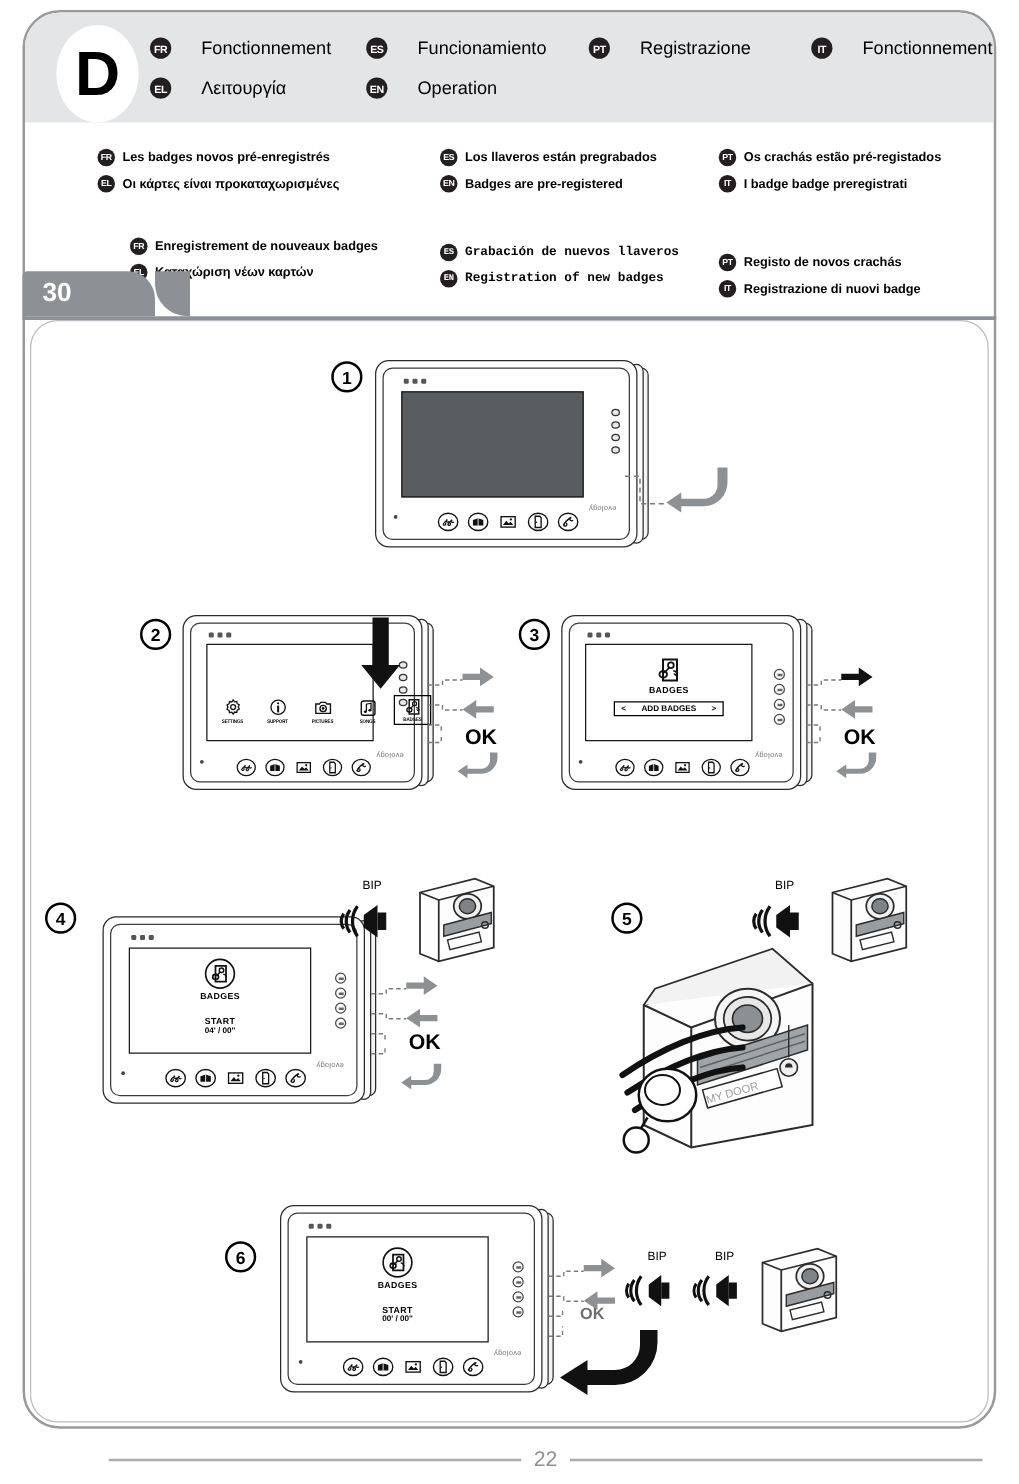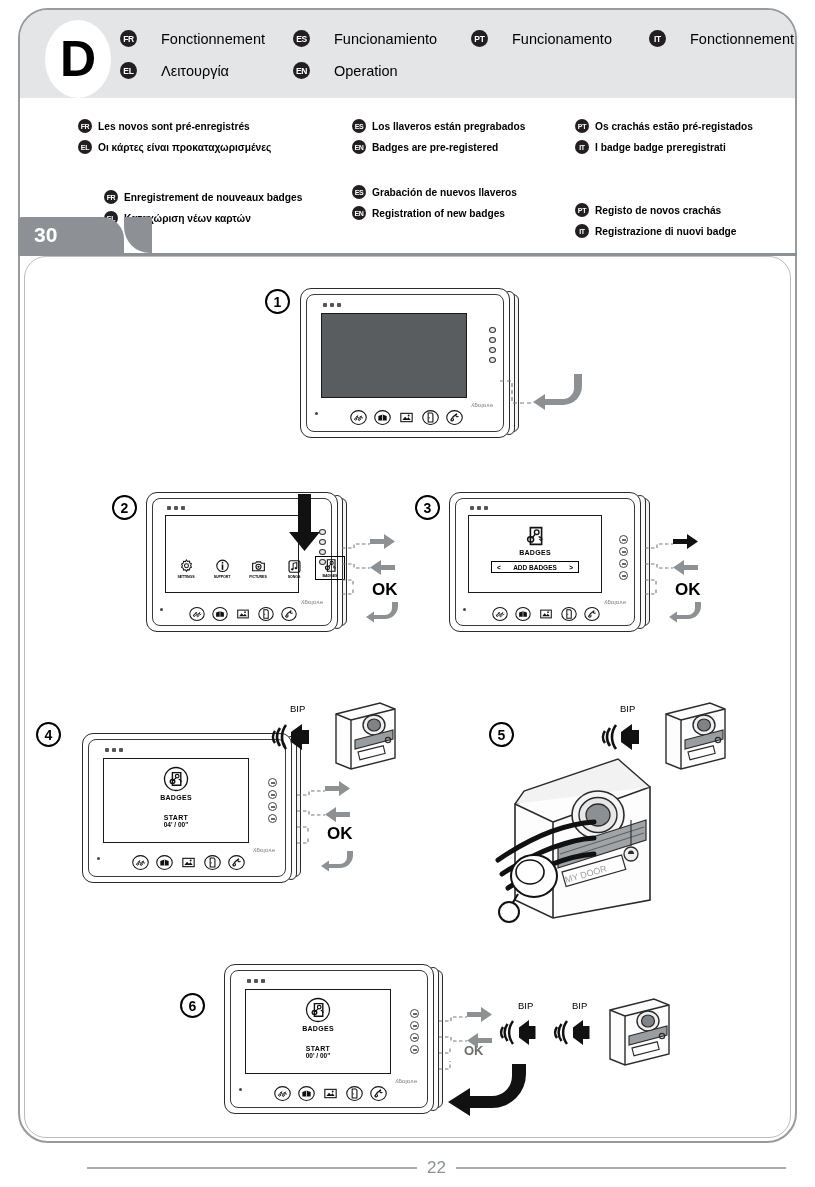--- a/index.html
+++ b/index.html
@@ -321,21 +321,21 @@
     <div class="hdr-item" style="width:165px;">
       <span class="lang-chip">FR</span>
       <span class="hdr-text">Fonctionnement</span>
     </div>
     <div class="hdr-item" style="width:170px;">
       <span class="lang-chip">ES</span>
       <span class="hdr-text">Funcionamiento</span>
     </div>
     <div class="hdr-item" style="width:170px;">
       <span class="lang-chip">PT</span>
-      <span class="hdr-text">Funcionamento</span>
+      <span class="hdr-text">Registrazione</span>
     </div>
     <div class="hdr-item">
       <span class="lang-chip">IT</span>
       <span class="hdr-text">Fonctionnement</span>
     </div>
   </div>
 
   <div class="hdr-row" style="left:100px; top:52px;">
     <div class="hdr-item" style="width:165px;">
       <span class="lang-chip">EL</span>
@@ -344,21 +344,21 @@
     <div class="hdr-item">
       <span class="lang-chip">EN</span>
       <span class="hdr-text">Operation</span>
     </div>
   </div>
 </div>
 
 <div class="sub-block" style="left:78px; top:119px;">
   <div class="sub-item">
     <span class="lang-chip-sm">FR</span>
-    <span class="sub-text">Les novos sont pré-enregistrés</span>
+    <span class="sub-text">Les badges novos pré-enregistrés</span>
   </div>
   <div class="sub-item">
     <span class="lang-chip-sm">EL</span>
     <span class="sub-text">Οι κάρτες είναι προκαταχωρισμένες</span>
   </div>
 </div>
 <div class="sub-block" style="left:352px; top:119px;">
   <div class="sub-item">
     <span class="lang-chip-sm">ES</span>
     <span class="sub-text">Los llaveros están pregrabados</span>
@@ -382,21 +382,21 @@
 <div class="sub-block" style="left:104px; top:190px;text-align:right;">
   <div class="sub-item">
     <span class="lang-chip-sm">FR</span>
     <span class="sub-text">Enregistrement de nouveaux badges</span>
   </div>
   <div class="sub-item">
     <span class="lang-chip-sm">EL</span>
     <span class="sub-text">Καταχώριση νέων καρτών</span>
   </div>
 </div>
-<div class="sub-block" style="left:352px; top:185px;">
+<div class="sub-block" style="left:352px; top:195px;font-family:Liberation Mono, monospace;">
   <div class="sub-item">
     <span class="lang-chip-sm">ES</span>
     <span class="sub-text">Grabación de nuevos llaveros</span>
   </div>
   <div class="sub-item">
     <span class="lang-chip-sm">EN</span>
     <span class="sub-text">Registration of new badges</span>
   </div>
 </div>
 <div class="sub-block" style="left:575px; top:203px;">

